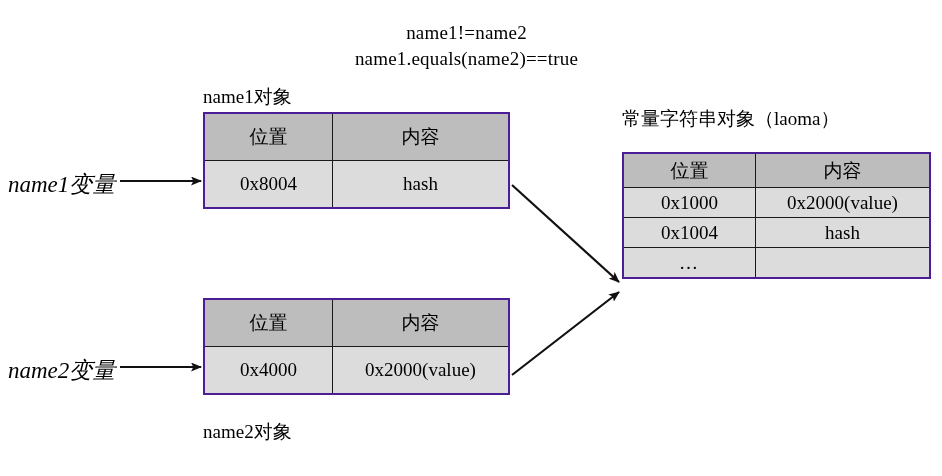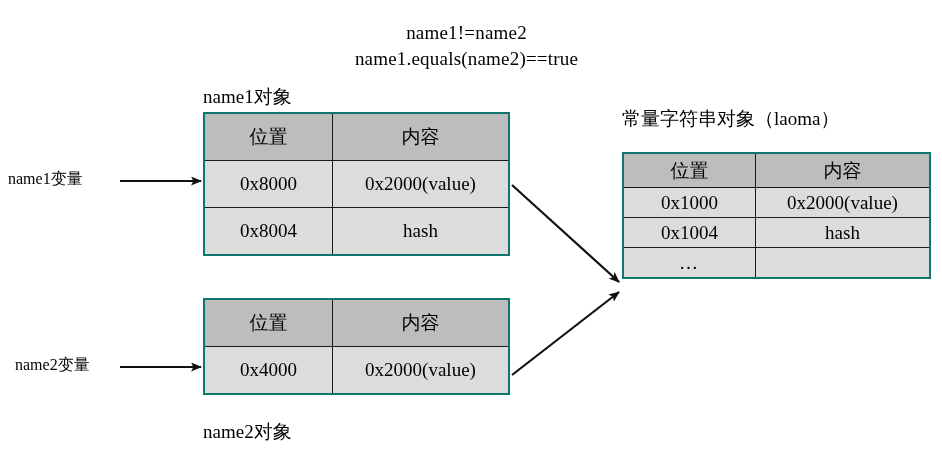--- a/index.html
+++ b/index.html
@@ -41,30 +41,31 @@
 
   
   .caption {
     font-size: 19px;
     white-space: nowrap;
     text-align: left;
   }
 
   
   .var-label {
-    font-size: 16px;
+    font-size: 23px;
     white-space: nowrap;
+    font-style: italic;
   }
 
   
   table.mem {
     border-collapse: collapse;
     table-layout: fixed;
     background: #7dd3fc;
-    border: 2px solid #0f766e;
+    border: 2px solid #4c1d95;
   }
   table.mem td {
     border: 1.6px solid #1a1a1a;
     text-align: center;
     font-size: 19px;
     padding: 0;
     background: #dcdcdc;
     white-space: nowrap;
   }
   table.mem tr.hdr td {
@@ -115,24 +116,20 @@
 
   <div class="abs caption" style="left:203px; top:84px; width:306px;">name1对象</div>
 
   <table class="abs mem" id="table-name1">
     <tbody>
       <tr class="hdr">
         <td class="c-pos">位置</td>
         <td class="c-val">内容</td>
       </tr>
       <tr>
-        <td class="c-pos">0x8000</td>
-        <td class="c-val">0x2000(value)</td>
-      </tr>
-      <tr>
         <td class="c-pos">0x8004</td>
         <td class="c-val">hash</td>
       </tr>
     </tbody>
   </table>
 
   <table class="abs mem" id="table-name2">
     <tbody>
       <tr class="hdr">
         <td class="c-pos">位置</td>
@@ -164,21 +161,21 @@
         <td class="c-val">hash</td>
       </tr>
       <tr>
         <td class="c-pos ellipsis-cell">…</td>
         <td class="c-val"></td>
       </tr>
     </tbody>
   </table>
 
   <div class="abs var-label" style="left:8px; top:169px;">name1变量</div>
-  <div class="abs var-label" style="left:15px; top:355px;">name2变量</div>
+  <div class="abs var-label" style="left:8px; top:355px;">name2变量</div>
 
   <svg id="arrows" viewBox="0 0 942 476">
     <defs>
       <marker id="ah" markerWidth="11" markerHeight="9" refX="10" refY="4.5" orient="auto" markerUnits="userSpaceOnUse">
         <path d="M0,0 L11,4.5 L0,9 L2.4,4.5 Z" fill="#111111"></path>
       </marker>
     </defs>
 
     <line x1="120" y1="181" x2="201" y2="181" stroke="#111111" stroke-width="2.2" marker-end="url(#ah)"></line>
 

